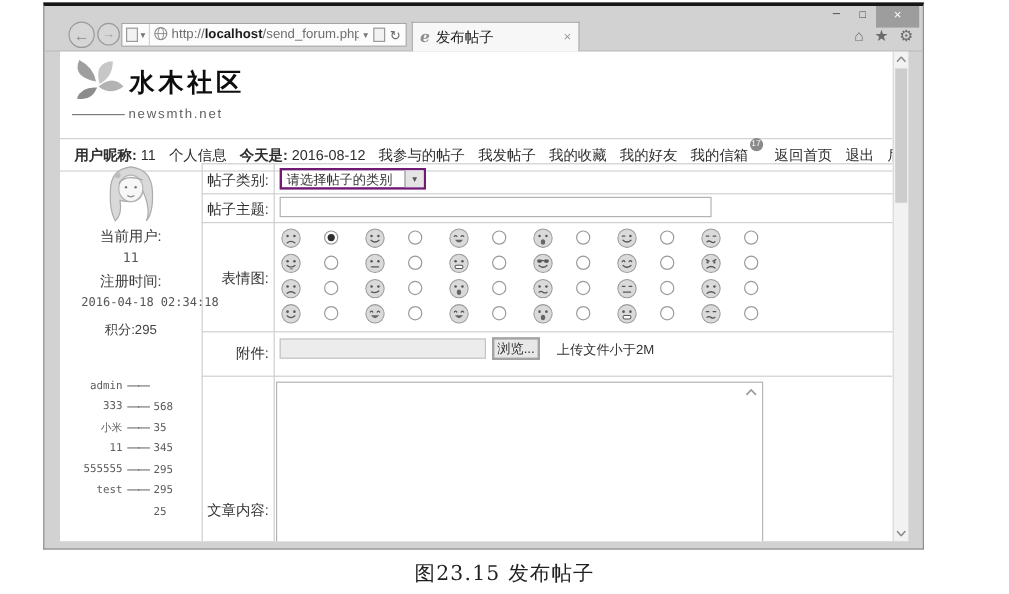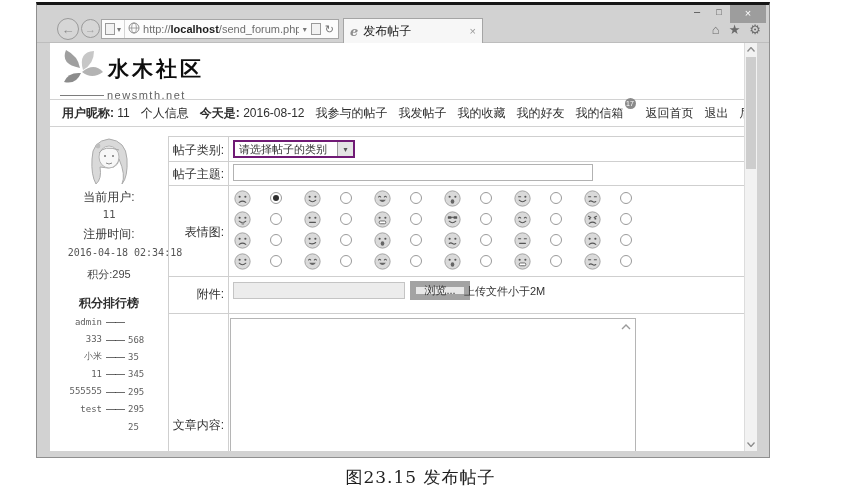--- a/index.html
+++ b/index.html
@@ -51,21 +51,21 @@
   .scrollbar{position:absolute;left:707px;top:38px;width:13px;height:408px;background:#f2f2f2;border-left:1px solid #dcdcdc;box-sizing:border-box;}
   .sb-arrow{position:absolute;left:0;width:12px;height:13px;display:flex;align-items:center;justify-content:center;}
   .sb-up{top:0;} .sb-down{bottom:0;}
   .sb-thumb{position:absolute;left:1px;top:14px;width:10px;height:112px;background:#cdcdcd;}
   
   .abs{position:absolute;}
   .logo-title{left:58px;top:12px;font-size:21px;font-weight:bold;letter-spacing:3px;color:#0d0d0d;}
   .logo-domain{left:10px;top:46px;display:flex;align-items:center;color:#5f5f5f;font-size:11px;letter-spacing:1.5px;}
   .logo-dash{width:44px;height:1px;background:#7c7c7c;margin-right:3px;}
   .navbar{
-    left:0;top:56px;width:694px;height:28px;border-top:1px solid #d2d2d2;border-bottom:1px solid #d2d2d2;
+    left:0;top:72px;width:694px;height:28px;border-top:1px solid #d2d2d2;border-bottom:1px solid #d2d2d2;
     box-sizing:border-box;display:flex;align-items:center;padding-left:12px;gap:11px;
     font-size:12px;color:#2e2e2e;white-space:nowrap;
   }
   .nav-label-bold{font-weight:bold;}
   .badge{
     display:inline-block;min-width:11px;height:11px;line-height:11px;background:#8a8a8a;color:#fff;
     font-size:7px;text-align:center;border-radius:50%;position:relative;top:-6px;left:1px;
   }
   .line{background:#cfcfcf;}
   .form-label{width:56px;left:118px;text-align:right;font-size:12px;color:#333;}
@@ -87,21 +87,21 @@
   svg .st{stroke:#555;fill:none;stroke-width:1;stroke-linecap:round;}
   .radio{
     position:absolute;left:44px;top:3px;width:12px;height:12px;border:1px solid #9a9a9a;border-radius:50%;
     background:#fff;box-sizing:border-box;
   }
   .radio.checked::after{
     content:"";position:absolute;left:2px;top:2px;width:6px;height:6px;border-radius:50%;background:#2f2f2f;
   }
   .file-field{left:183px;top:239px;width:172px;height:17px;background:#ececec;border:1px solid #c4c4c4;box-sizing:border-box;}
   .browse-btn{
-    left:360px;top:238px;width:60px;height:19px;border:6px solid #a3a3a3;background:#e8e8e8;
+    left:360px;top:238px;width:40px;height:19px;border:2px solid #a3a3a3;background:#e8e8e8;
     box-sizing:border-box;display:flex;align-items:center;justify-content:center;font-size:11px;color:#333;
   }
   .attach-hint{left:414px;top:241px;font-size:11px;color:#333;}
   .textarea{
     left:180px;top:275px;width:406px;height:150px;border:1px solid #b5b5b5;background:#fff;
     box-sizing:border-box;resize:none;outline:none;font-family:"Liberation Sans",sans-serif;
   }
   .ta-chevron{left:570px;top:279px;width:12px;height:10px;display:flex;align-items:center;justify-content:center;}
   
   .side{width:118px;text-align:center;}
@@ -216,21 +216,20 @@
           <circle cx="27" cy="19" r="1" fill="#777"></circle>
         <path d="M20 26 Q23 28 26 26" fill="none" stroke="#8a8a8a"></path>
         <circle cx="12" cy="9" r="2.4" fill="#bdbdbd"></circle>
       </svg>
     </span>
     <div class="abs side side-label" style="left:0;top:146px;">当前用户:</div>
     <div class="abs side side-val mono" style="left:0;top:165px;">11</div>
     <div class="abs side side-label" style="left:0;top:183px;">注册时间:</div>
     <div class="abs side side-val mono" style="left:16px;top:204px;font-size:10px;">2016-04-18 02:34:18</div>
     <div class="abs side side-val" style="left:0;top:224px;color:#444;">积分:295</div>
-    <div class="abs side lb-title" style="left:0;top:252px;">积分排行榜</div>
     <div class="abs lb-list">
         <div class="lb-row">
           <span class="lb-name mono">admin</span>
           <span class="lb-dash">——</span>
           <span class="lb-score mono">568</span>
         </div>
         <div class="lb-row">
           <span class="lb-name mono">333</span>
           <span class="lb-dash">——</span>
           <span class="lb-score mono">35</span>

